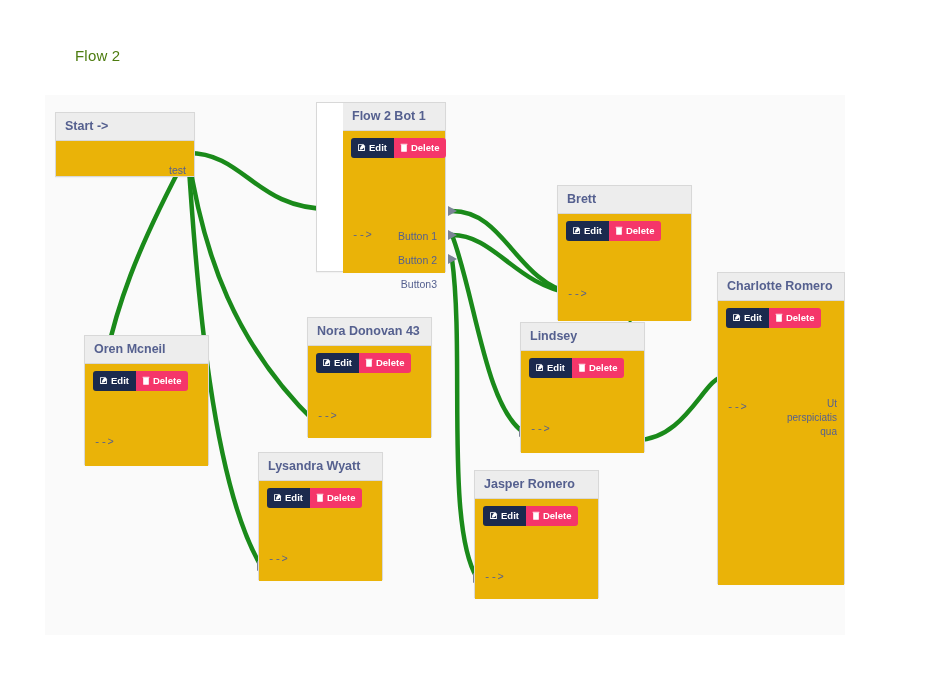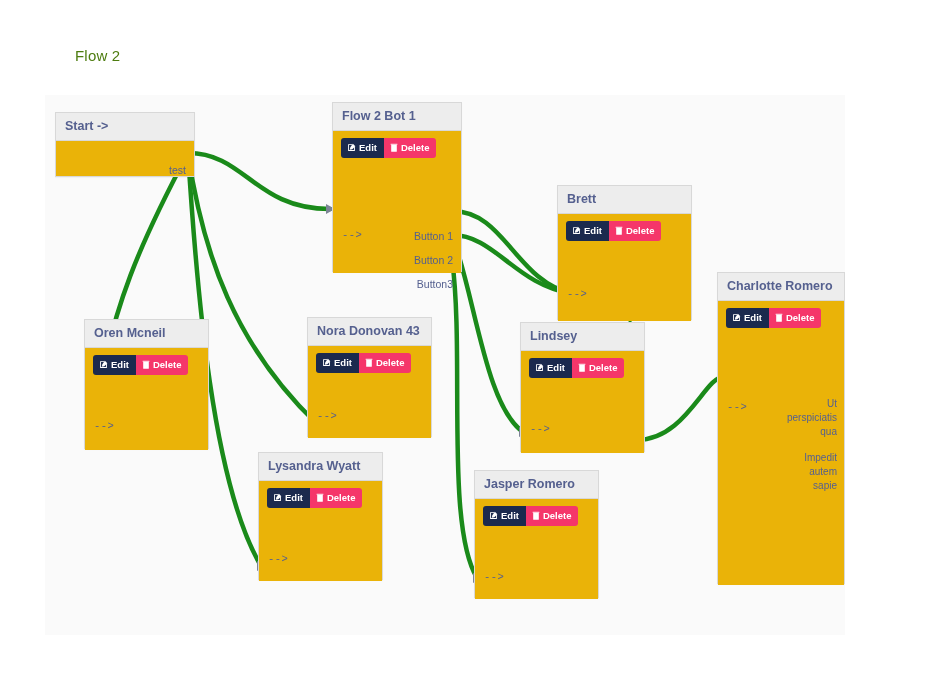--- a/index.html
+++ b/index.html
@@ -206,21 +206,21 @@
       </g>
     </svg>
 
     <div class="node node-start" style="left:10px; top:17px; width:140px;">
       <div class="node-header">Start -&gt;</div>
       <div class="node-body">
         <div class="port-out" style="top:23px;">test</div>
       </div>
     </div>
 
-    <div class="node" style="left:287px; top:7px; width:130px; height:170px;">
+    <div class="node" style="left:271px; top:7px; width:130px; height:170px;padding-left:26px;">
       <div class="node-header">Flow 2 Bot 1</div>
       <div class="node-body" style="height:142px;">
         <div class="btn-row">
           <button class="btn btn-edit">
             <span>
               <svg width="9" height="9" viewBox="0 0 16 16">
                   <path fill="#ffffff" d="M2 2h7v1.6H3.6v8.8h8.8V7H14v7H2V2z"></path>
                   <path fill="#ffffff" d="M10.4 1.2l4.4 4.4-5.4 5.4-4.4.9.9-4.4 4.5-6.3z"></path>
                 </svg>
             </span>
@@ -294,29 +294,24 @@
           </button>
         </div>
         <div class="port-in" style="top:100px;">--&gt;</div>
 
         <div class="port-out-multiline" style="top:96px;">
           <span>Ut</span>
           <span>perspiciatis</span>
           <span>qua</span>
         </div>
 
-        <div class="port-out-multiline" style="top:150px;">
-          <span>Impedit</span>
-          <span>autem</span>
-          <span>sapie</span>
-        </div>
-      </div>
-    </div>
-
-    <div class="node" style="left:39px; top:224px; width:125px; height:130px;">
+      </div>
+    </div>
+
+    <div class="node" style="left:39px; top:240px; width:125px; height:130px;">
       <div class="node-header">Oren Mcneil</div>
       <div class="node-body" style="height:102px;">
         <div class="btn-row">
           <button class="btn btn-edit">
             <span>
               <svg width="9" height="9" viewBox="0 0 16 16">
                   <path fill="#ffffff" d="M2 2h7v1.6H3.6v8.8h8.8V7H14v7H2V2z"></path>
                   <path fill="#ffffff" d="M10.4 1.2l4.4 4.4-5.4 5.4-4.4.9.9-4.4 4.5-6.3z"></path>
                 </svg>
             </span>

